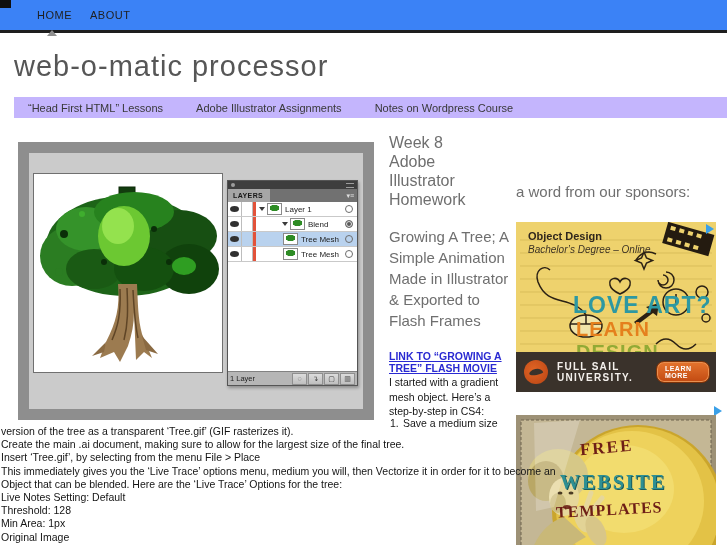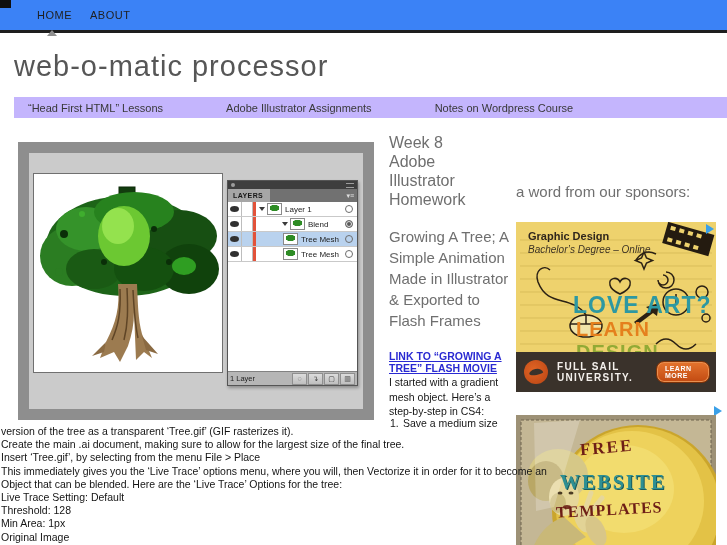--- a/index.html
+++ b/index.html
@@ -15,21 +15,21 @@
   .tab-home{left:37px;} .tab-about{left:90px;text-align:right;}
   .tab-arrow{position:absolute;left:47px;top:30px;width:0;height:0;z-index:3;
              border-left:5px solid transparent;border-right:5px solid transparent;
              border-bottom:6px solid #8f8f8f;}
 
   .site-title{position:absolute;left:14px;top:50px;margin:0;font-size:29px;font-weight:400;
               color:#565656;letter-spacing:1px;}
 
   .subnav{position:absolute;left:14px;top:97px;width:713px;height:21px;background:#c4b5fd;
           display:flex;align-items:center;}
-  .subnav a{font-size:11px;color:#383838;text-decoration:none;margin-right:33px;margin-left:30px;}
+  .subnav a{font-size:11px;color:#383838;text-decoration:none;margin-right:33px;}
   .subnav a:first-child{margin-left:14px;}
 
   
   .shot{position:absolute;left:18px;top:142px;width:334px;height:256px;margin:0;
         border:11px solid #8e8e8e;background:#cbcbcb;cursor:pointer;}
   .artboard{position:absolute;left:4px;top:20px;width:188px;height:198px;background:#fff;
             border:1px solid #707070;}
   .artboard svg{display:block;}
 
   
@@ -284,21 +284,21 @@
           <rect x="170" y="9" width="5" height="4"></rect>
             <rect x="179" y="9" width="5" height="4"></rect>
           <rect x="152" y="21" width="5" height="4"></rect>
             <rect x="161" y="21" width="5" height="4"></rect>
           <rect x="170" y="21" width="5" height="4"></rect>
             <rect x="179" y="21" width="5" height="4"></rect>
         </g>
       </g>
       <path d="M118,100 l16,-12 -4,-3 13,-4 -2,13 -4,-3 -16,12 z" fill="#2b2114"></path>
     </svg>
-    <div class="ad1-l1">Graphic Design</div>
+    <div class="ad1-l1">Object Design</div>
     <div class="ad1-l2">Bachelor’s Degree – Online</div>
     <div class="ad1-big1">LOVE ART?</div>
     <div class="ad1-big2">
       <span class="o">LEARN</span> <span class="g">DESIGN</span>
     </div>
     <div class="ad1-bar">
       <span class="fs-logo"></span>
       <span class="fs-brand">FULL SAIL UNIVERSITY.</span>
       <span class="fs-cta">LEARN MORE</span>
     </div>
@@ -331,21 +331,21 @@
     </svg>
     <div class="ad2-free">FREE</div>
     <div class="ad2-web">WEBSITE</div>
     <div class="ad2-tmpl">TEMPLATES</div>
   </div>
 
   <div class="ovf">
     <div>version of the tree as a transparent ‘Tree.gif’ (GIF rasterizes it).</div>
     <div>Create the main .ai document, making sure to allow for the largest size of the final tree.</div>
     <div>Insert ‘Tree.gif’, by selecting from the menu File &gt; Place</div>
-    <div>This immediately gives you the ‘Live Trace’ options menu, where you will, then Vectorize it in order for it to become an</div>
+    <div>This immediately gives you the ‘Live Trace’ options menu, medium you will, then Vectorize it in order for it to become an</div>
     <div>Object that can be blended. Here are the ‘Live Trace’ Options for the tree:</div>
-    <div>Live Trace Setting: Default</div>
+    <div>Live Notes Setting: Default</div>
     <div>Threshold: 128</div>
     <div>Min Area: 1px</div>
     <div>Original Image</div>
   </div>
 
 </div>
 
 </body></html>

